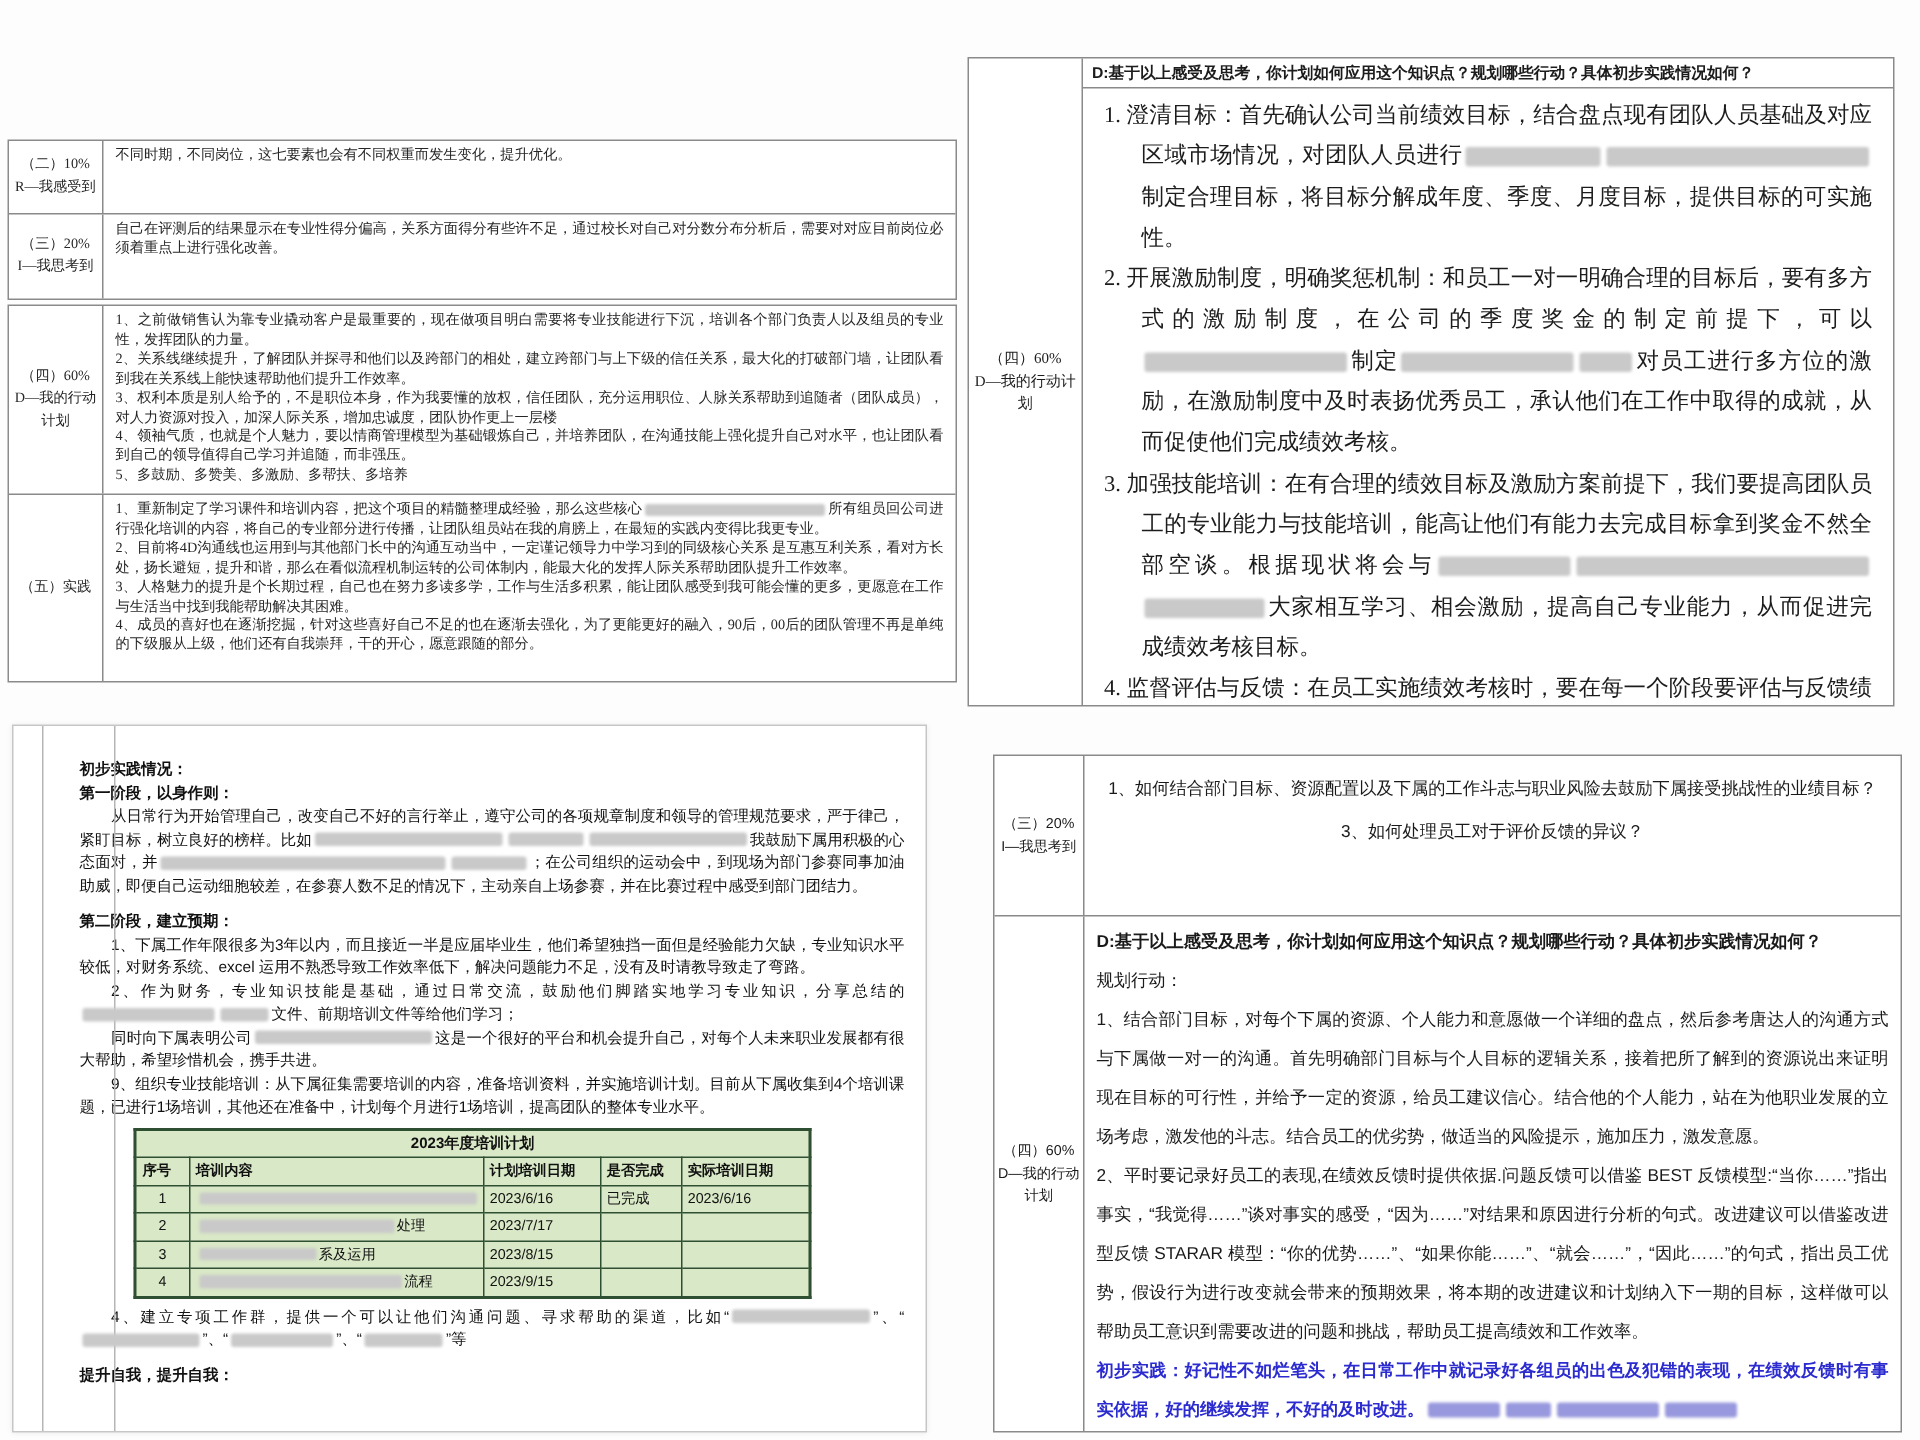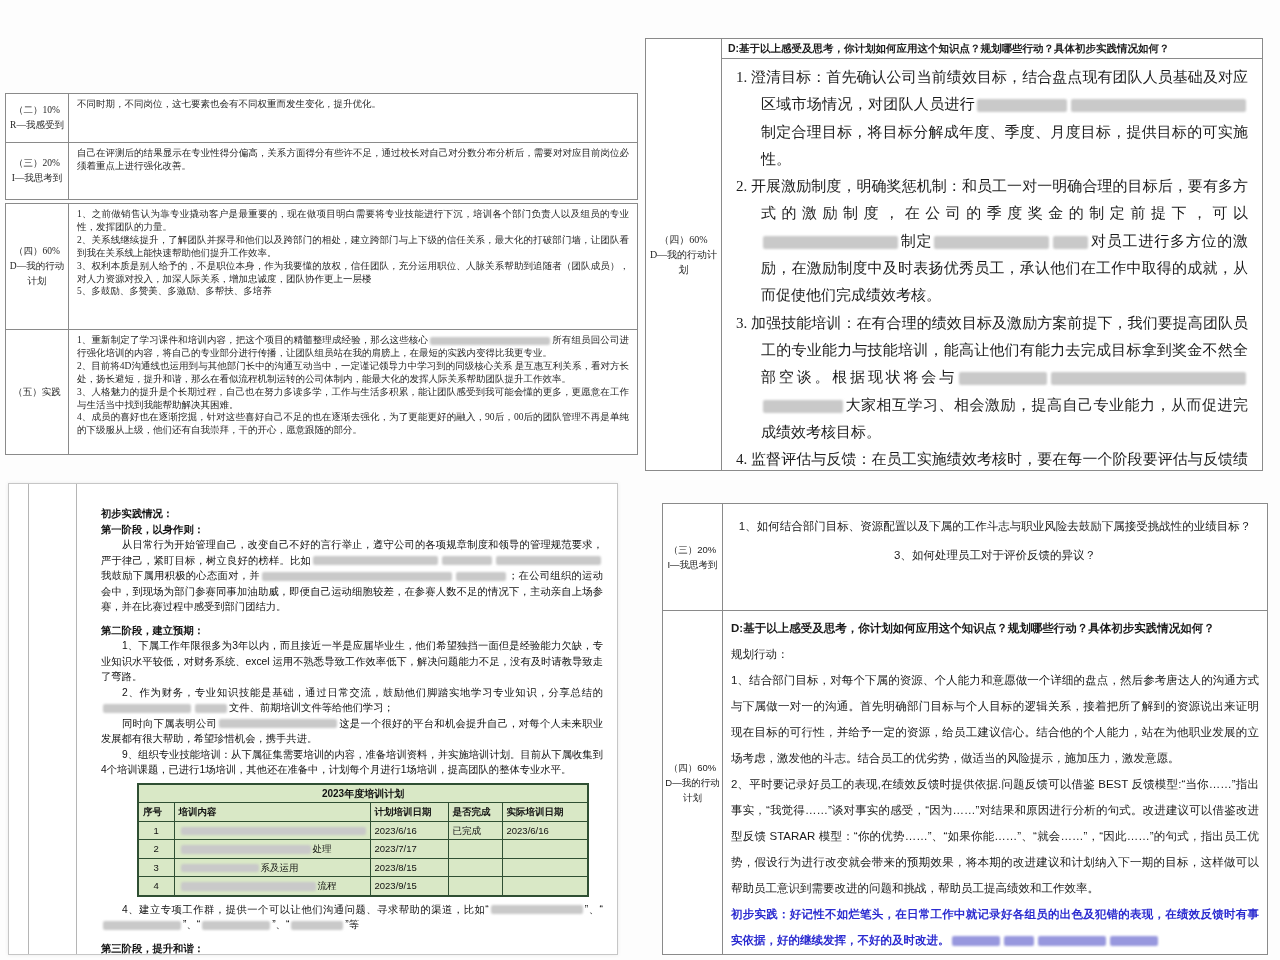--- a/index.html
+++ b/index.html
@@ -32,21 +32,21 @@
   .tr-head { height:20px; border-bottom:1px solid var(--table-border,#8a8a8a); font-weight:bold; font-size:10.5px;
              padding:3px 6px 0 6px; white-space:nowrap; overflow:hidden; }
   .tr-body { flex:1; padding:5px 14px 0 14px; font-family:"Liberation Serif", serif; font-size:15px;
              line-height:27.3px; text-align:justify; overflow:hidden; }
   .tr-item { padding-left:25px; text-indent:-25px; }
 
   
   .bl-page { background:#fff; border:1px solid #c6c6c6; overflow:hidden; position:absolute;
              box-shadow:0 0 4px rgba(0,0,0,0.08); }
   .vline { position:absolute; top:0; bottom:0; width:1px; background:#b5b5b5; }
-  .bl-content { margin:22px 14px 0 92px; font-size:10.3px; line-height:15.5px; color:#111; text-align:justify; }
+  .bl-content { margin:22px 14px 0 44px; font-size:10.3px; line-height:15.5px; color:#111; text-align:justify; }
   .bl-content p { margin:0; }
   .ind { text-indent:21px; }
   .gap { height:8px; }
 
   .gtbl { border-collapse:collapse; background:var(--green-bg,#d9e8c6); margin:5px 0 5px 36px; width:445px;
           border:2px solid var(--green-border,#2f4f33); font-size:9.5px; table-layout:fixed; }
   .gtbl th, .gtbl td { border:1px solid var(--green-border,#2f4f33); padding:1px 4px; height:14px; overflow:hidden;
                        white-space:nowrap; text-align:left; }
   .gtbl th { font-weight:bold; text-align:left; }
   .gt-title { text-align:center !important; font-weight:bold; font-size:10px; }
@@ -96,20 +96,21 @@
     <div class="tbl">
       <div class="trow" style="height:126px;">
         <div class="lab">
           <div>（四）60%</div>
           <div>D—我的行动计划</div>
         </div>
         <div class="con">
           <div>1、之前做销售认为靠专业撬动客户是最重要的，现在做项目明白需要将专业技能进行下沉，培训各个部门负责人以及组员的专业性，发挥团队的力量。</div>
           <div>2、关系线继续提升，了解团队并探寻和他们以及跨部门的相处，建立跨部门与上下级的信任关系，最大化的打破部门墙，让团队看到我在关系线上能快速帮助他们提升工作效率。</div>
           <div>3、权利本质是别人给予的，不是职位本身，作为我要懂的放权，信任团队，充分运用职位、人脉关系帮助到追随者（团队成员），对人力资源对投入，加深人际关系，增加忠诚度，团队协作更上一层楼</div>
+          <div>4、领袖气质，也就是个人魅力，要以情商管理模型为基础锻炼自己，并培养团队，在沟通技能上强化提升自己对水平，也让团队看到自己的领导值得自己学习并追随，而非强压。</div>
           <div>5、多鼓励、多赞美、多激励、多帮扶、多培养</div>
         </div>
       </div>
       <div class="trow" style="height:124px;">
         <div class="lab">
           <div>（五）实践</div>
         </div>
         <div class="con">
           <div>1、重新制定了学习课件和培训内容，把这个项目的精髓整理成经验，那么这些核心<span class="redact" style="width: 120px;"></span>所有组员回公司进行强化培训的内容，将自己的专业部分进行传播，让团队组员站在我的肩膀上，在最短的实践内变得比我更专业。</div>
           <div>2、目前将4D沟通线也运用到与其他部门长中的沟通互动当中，一定谨记领导力中学习到的同级核心关系 是互惠互利关系，看对方长处，扬长避短，提升和谐，那么在看似流程机制运转的公司体制内，能最大化的发挥人际关系帮助团队提升工作效率。</div>
@@ -195,21 +196,21 @@
           <td><span class="redact" style="width: 135px;"></span>流程</td>
           <td>2023/9/15</td>
           <td></td>
           <td></td>
         </tr>
       </tbody>
         </table>
 
       <p class="ind">4、建立专项工作群，提供一个可以让他们沟通问题、寻求帮助的渠道，比如“<span class="redact" style="width: 92px;"></span>”、“<span class="redact" style="width: 78px;"></span>”、“<span class="redact" style="width: 68px;"></span>”、“<span class="redact" style="width: 52px;"></span>”等</p>
       <div class="gap"></div>
-      <div class="bold">第三阶段，提升和谐：</div>
+      <div class="bold">提升自我，提升自我：</div>
 
     </div>
   </section>
 
   <section class="abs br-panel" style="left:662px; top:503px; width:606px; height:452px;">
     <div class="br-row" style="height:107px;">
       <div class="br-lab">
         <div>（三）20%</div>
         <div>I—我思考到</div>
       </div>

